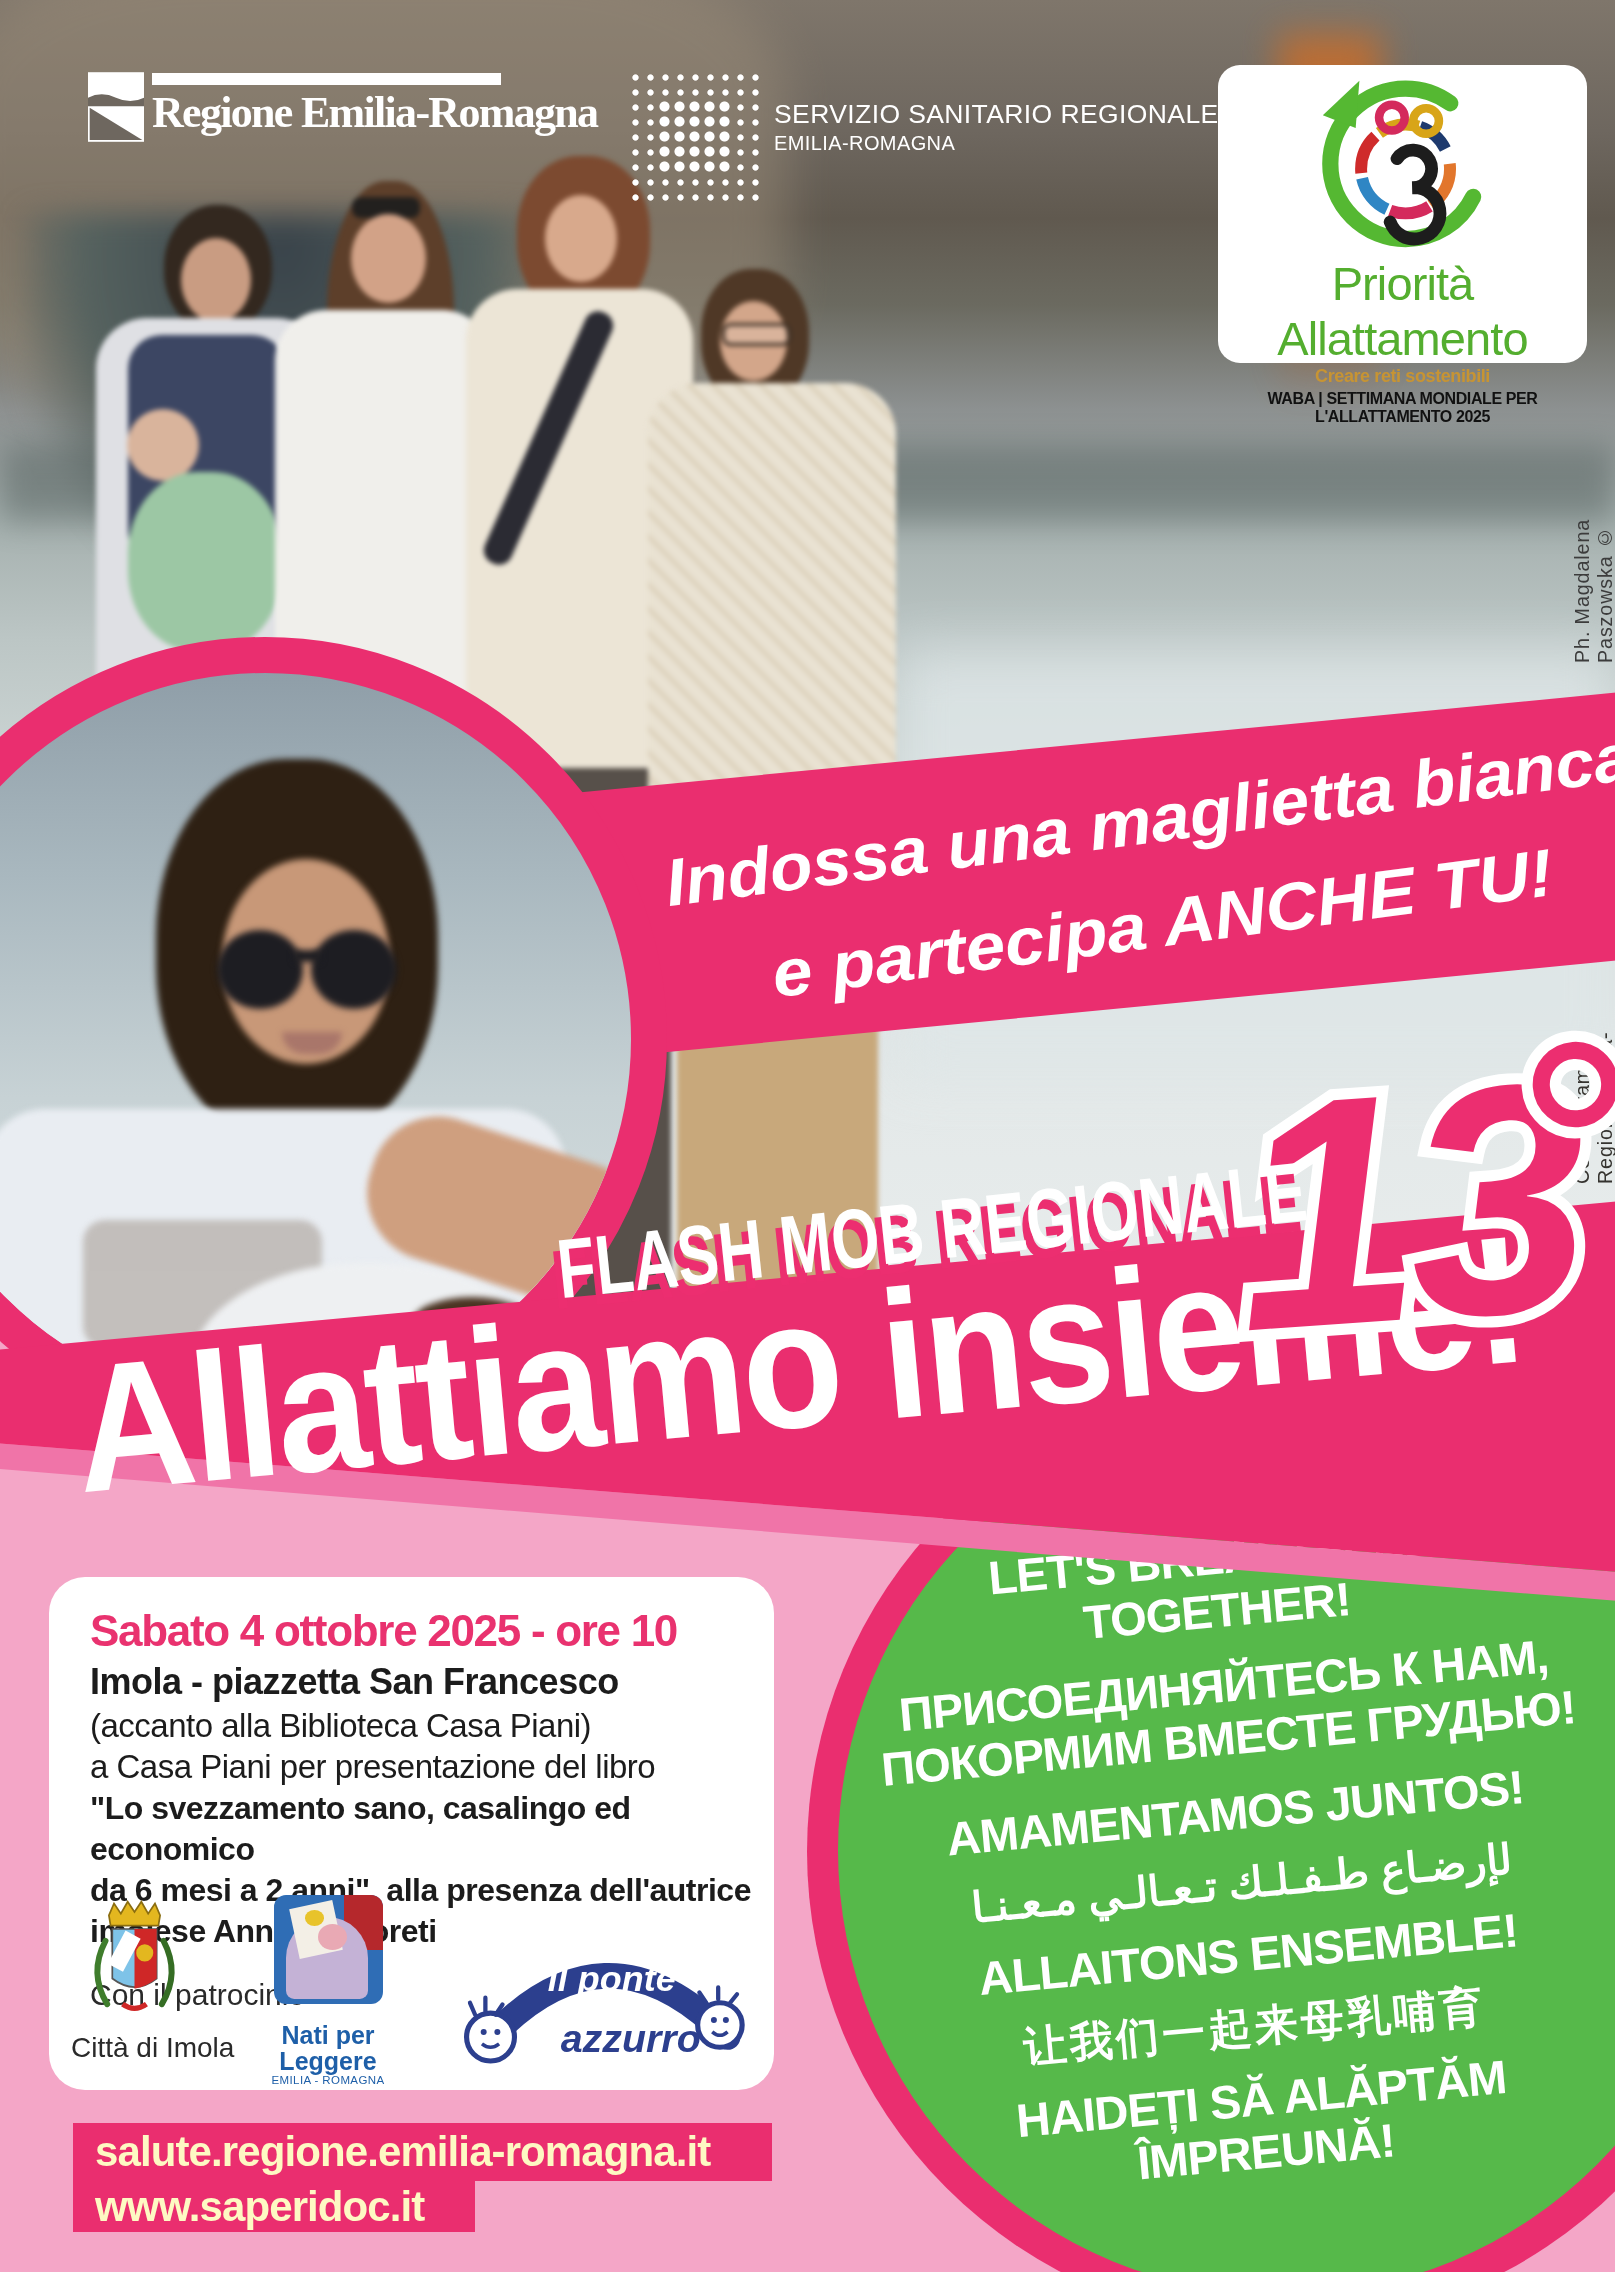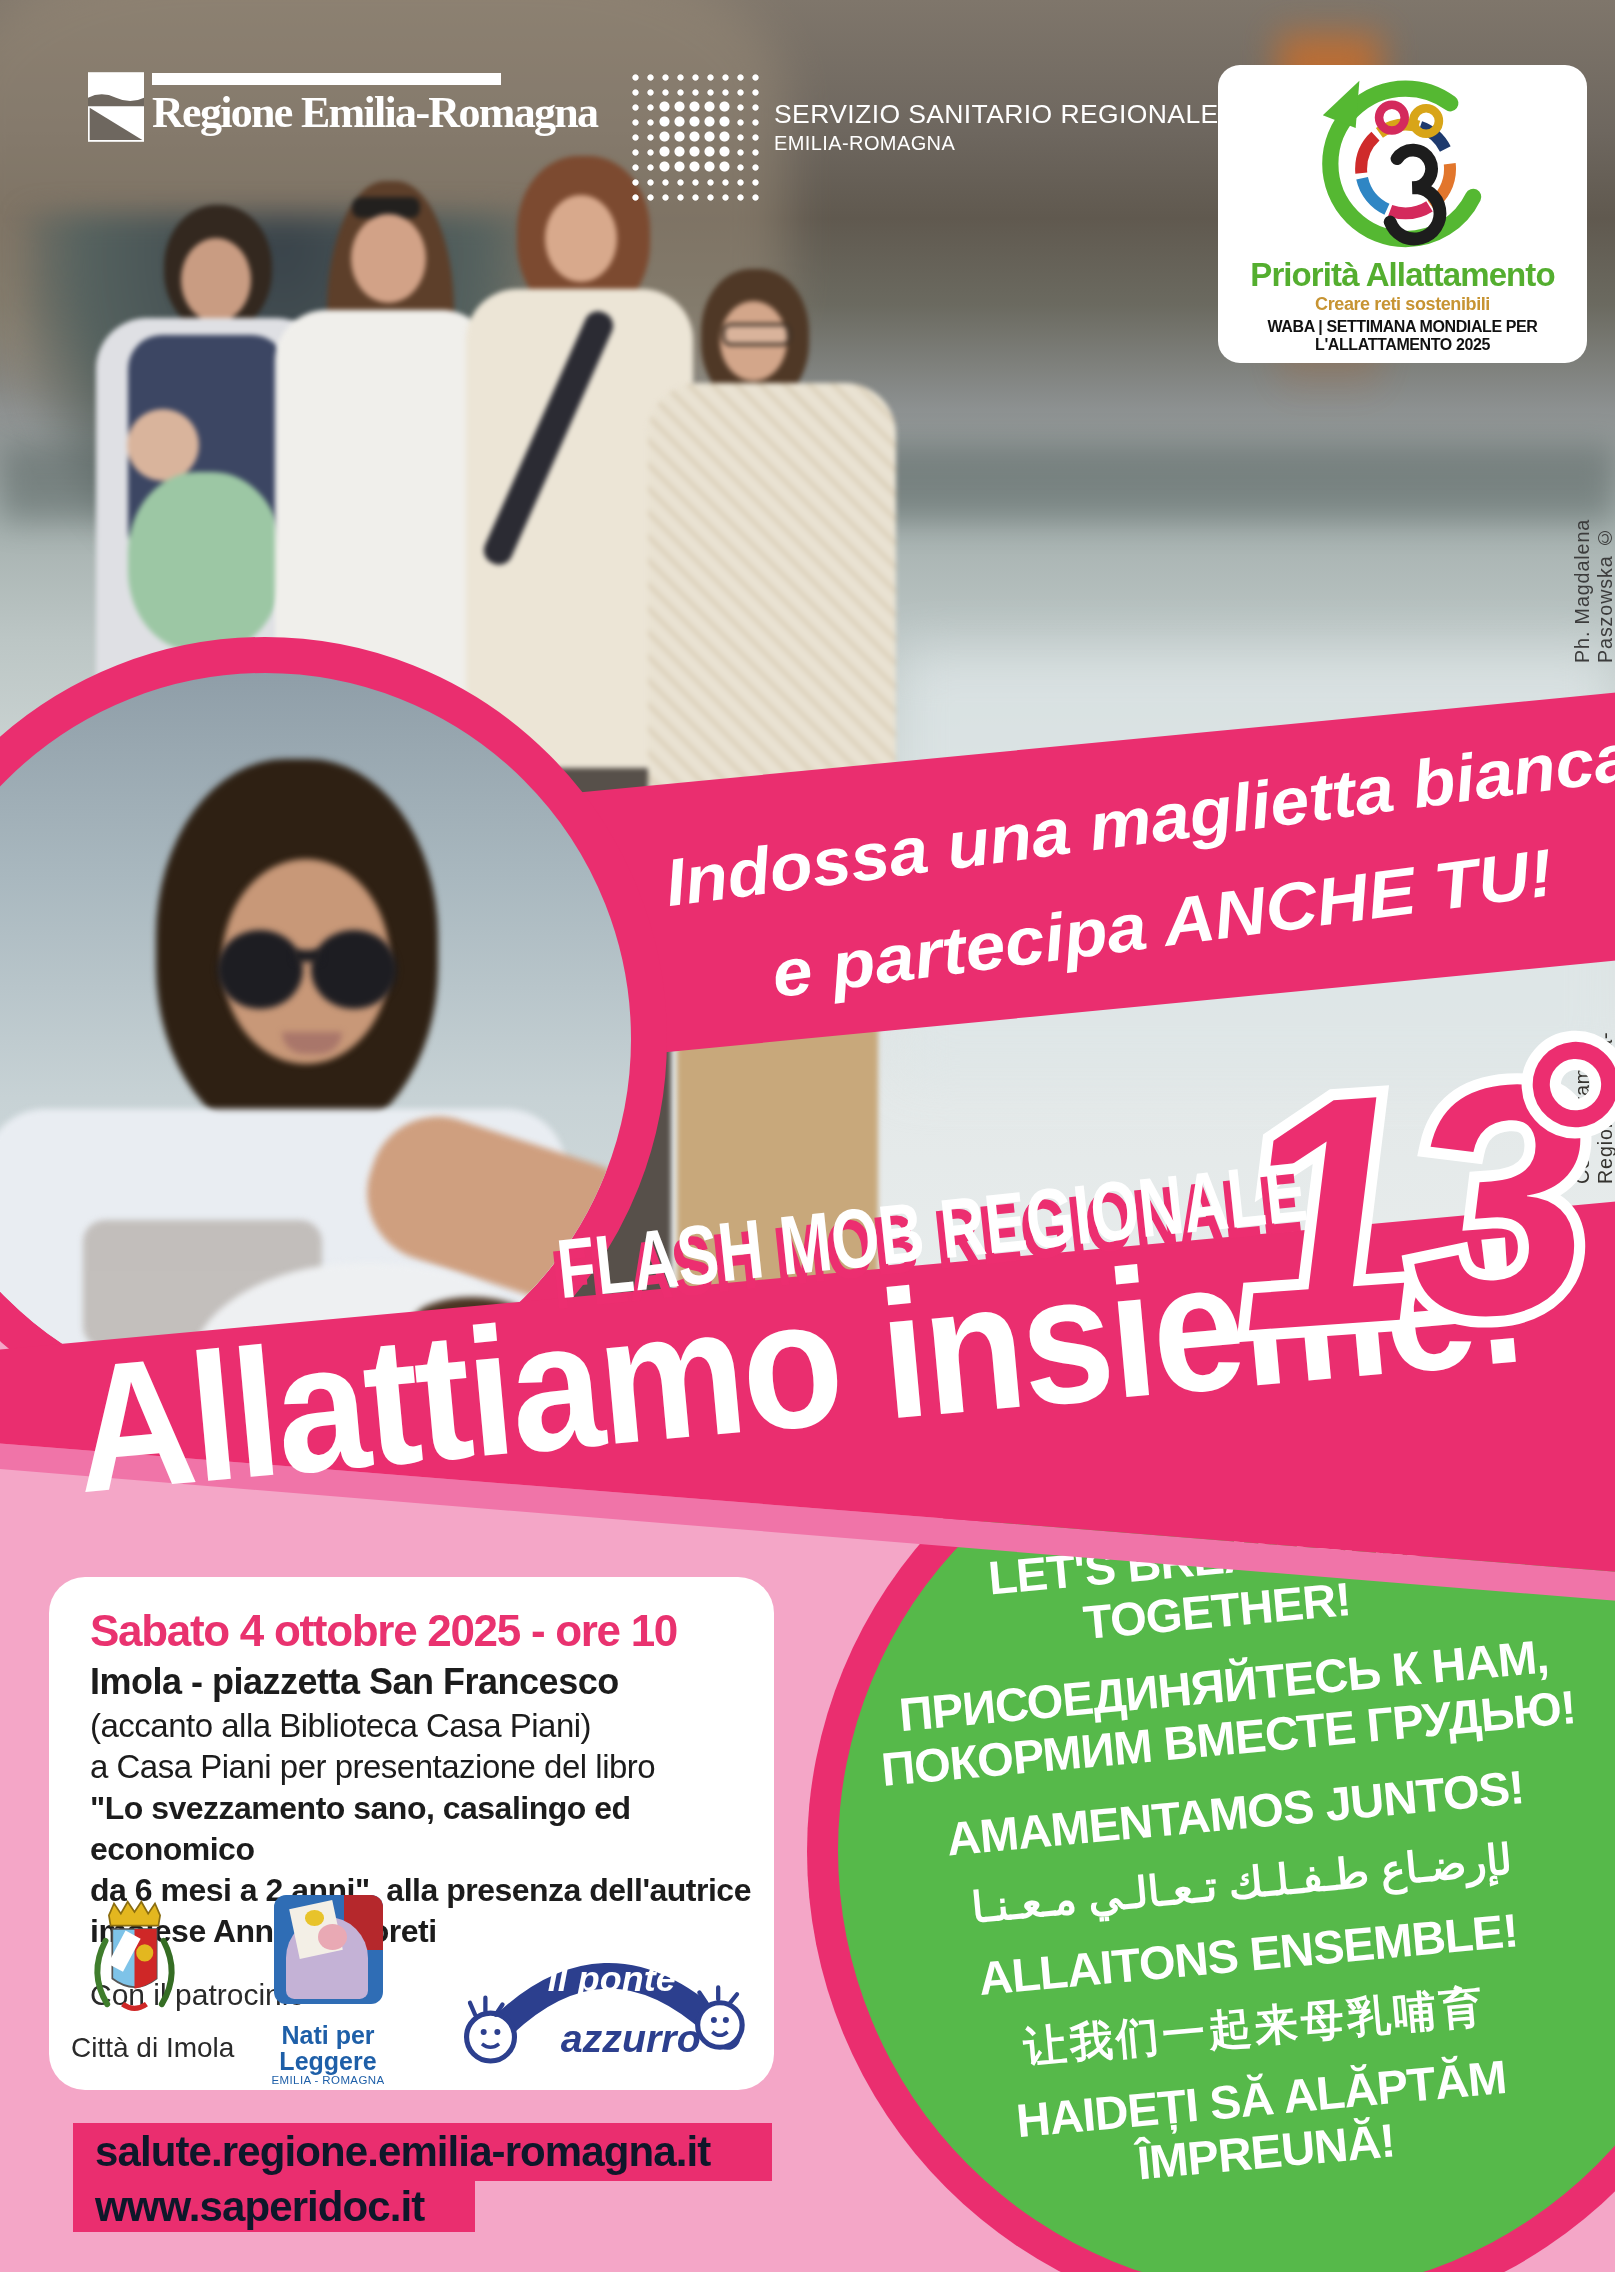--- a/index.html
+++ b/index.html
@@ -39,21 +39,21 @@
     background-image:radial-gradient(circle,#fff 2.7px,rgba(255,255,255,0) 3.6px);
     background-size:15px 15px;}
   .dots-core{left:657px;top:99px;width:75px;height:75px;
     background-image:radial-gradient(circle,#fff 4.6px,rgba(255,255,255,0) 5.5px);
     background-size:15px 15px;}
   .ssr{left:774px;top:99px;color:#fff;z-index:4;line-height:1.2;}
   .ssr .l1{font-weight:normal;font-size:26.5px;letter-spacing:0.4px;}
   .ssr .l2{font-size:20px;letter-spacing:0.4px;}
   .waba-card{left:1218px;top:65px;width:369px;height:298px;background:#fff;border-radius:22px;
     z-index:4;text-align:center;}
-  .waba-title{margin-top:1.7px;font-weight:bold;font-size:33px;color:#54AE2F;letter-spacing:-0.9px;}
+  .waba-title{margin-top:1.7px;font-weight:normal;font-size:47px;color:#54AE2F;letter-spacing:-0.9px;}
   .waba-sub{font-weight:bold;font-size:18px;color:#C79433;margin-top:0px;letter-spacing:-0.4px;}
   .waba-week{font-weight:bold;font-size:16px;color:#111;margin-top:3.4px;letter-spacing:-0.4px;}
 
   
   .gring{left:807px;top:1376px;width:951px;height:951px;border-radius:50%;background:#EA2E6F;z-index:3;}
   .gcirc{left:838px;top:1406px;width:889px;height:889px;border-radius:50%;background:#56B94A;z-index:3;}
   .gtext{left:855px;top:1530px;width:770px;z-index:4;transform:rotate(-5.2deg);
     text-align:center;color:#fff;}
   .tgroup{margin-bottom:22px;}
   .tline{font-weight:bold;font-size:47px;line-height:1.13;letter-spacing:-0.9px;}
@@ -75,21 +75,21 @@
   .npl-red{position:absolute;right:0;top:0;width:39px;height:55px;background:#b5282c;}
   .npl-fig{position:absolute;left:12px;top:22px;width:82px;height:82px;border-radius:50% 50% 10% 10%;
     background:#c4b2d6;}
   .npl-face{position:absolute;left:44px;top:29px;width:29px;height:26px;border-radius:50%;background:#e9a9b4;}
   .npl-book{position:absolute;left:20.5px;top:8.6px;width:44px;height:51px;background:#f3efe6;transform:rotate(-12deg);}
   .npl-bfly{position:absolute;left:31px;top:15.4px;width:19px;height:15.4px;border-radius:50%;background:#e8c32b;}
   .npl-t1{font-weight:bold;font-size:25px;color:#1e5fa8;line-height:1.02;text-align:center;margin-top:19px;}
   .npl-sub{font-size:11.5px;color:#1e5fa8;text-align:center;letter-spacing:0.4px;}
 
   
-  .bar{background:#EA2E6F;color:#0f172a;font-weight:bold;z-index:8;display:flex;align-items:center;
+  .bar{background:#EA2E6F;color:#fef9c3;font-weight:bold;z-index:8;display:flex;align-items:center;
     letter-spacing:-0.9px;}
   .bar1{left:73px;top:2123px;width:677px;height:58px;font-size:42px;padding-left:22px;}
   .bar2{left:73px;top:2181px;width:380px;height:51px;font-size:42px;padding-left:22px;}
 </style>
 </head>
 <body>
 
 <div class="poster">
 
   <div class="photo">

